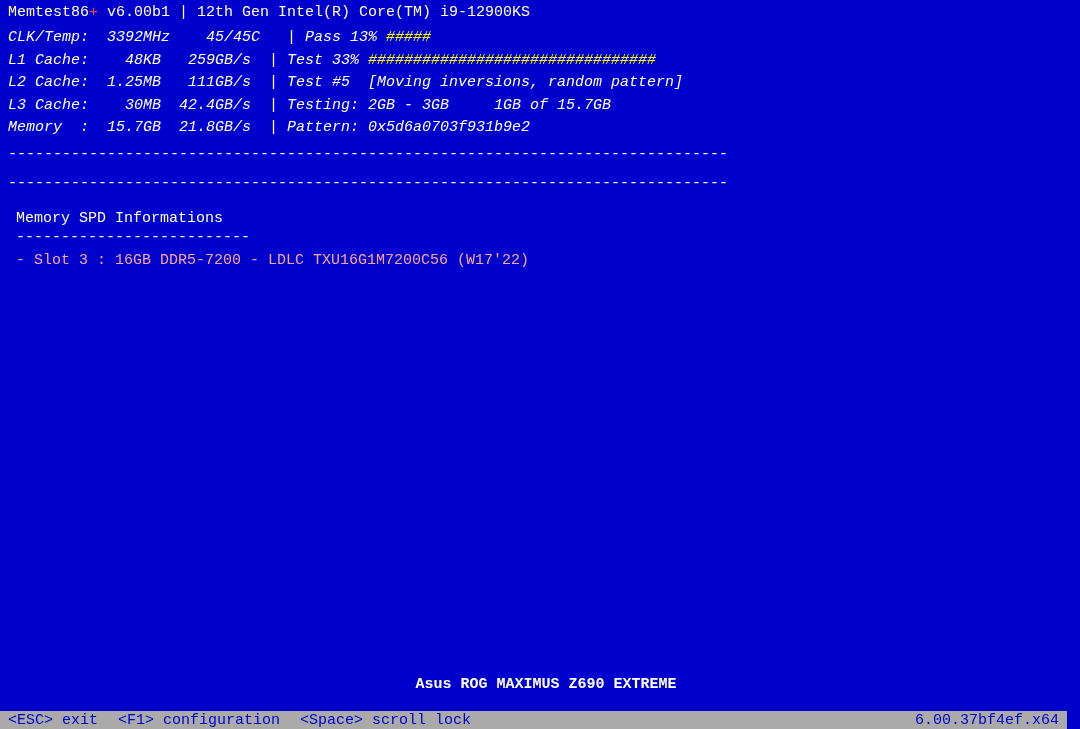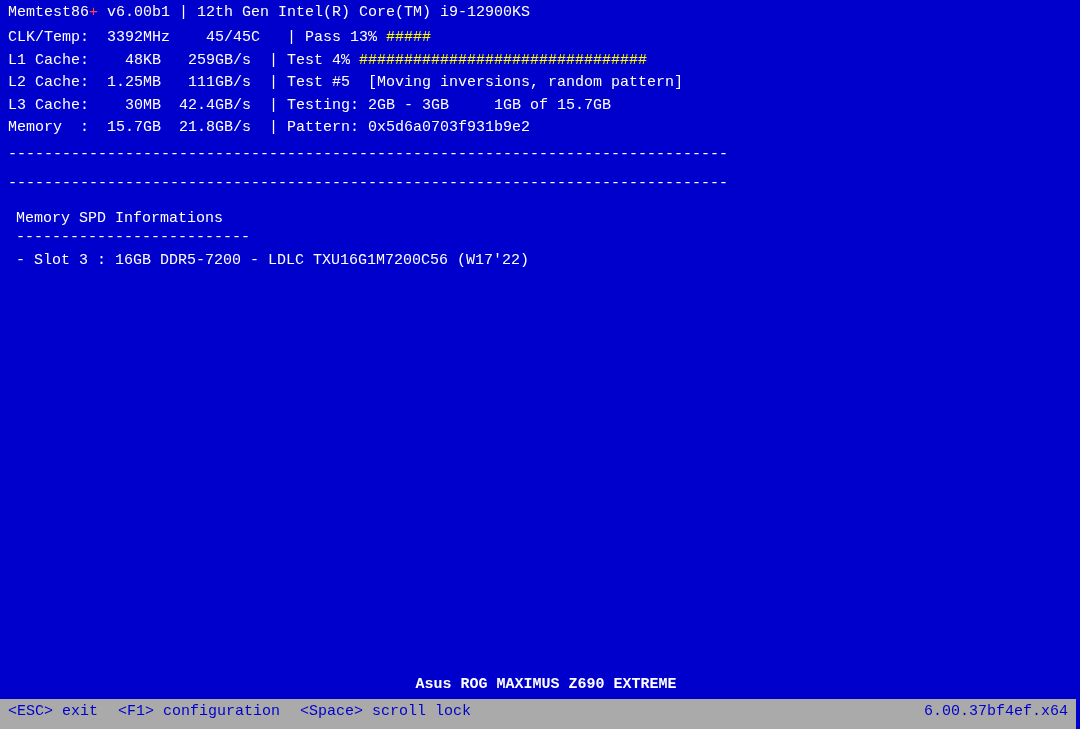--- a/index.html
+++ b/index.html
@@ -40,20 +40,21 @@
       color: #ffffff;
       font-weight: normal;
     }
 
     .header-title .plus {
       color: #ff4444;
     }
 
     .info-section {
       padding: 2px 8px;
+      font-style: italic;
     }
 
     .info-row {
       display: flex;
       color: #ffffff;
       line-height: 1.5;
       white-space: pre;
     }
 
     .separator {
@@ -83,46 +84,47 @@
       margin-bottom: 2px;
       white-space: pre;
     }
 
     .spd-separator {
       color: #ffffff;
       white-space: pre;
     }
 
     .spd-slot {
-      color: #ffffff;
+      color: #fca5a5;
       margin-top: 6px;
       white-space: pre;
     }
 
     .footer-brand {
       position: absolute;
       bottom: 36px;
       left: 12px;
       right: 0;
       text-align: center;
       color: #ffffff;
       font-weight: bold;
     }
 
     .footer-bar {
       position: absolute;
       bottom: 0;
       left: 0;
-      right: 4px;
+      right: 13px;
       background: #aaaaaa;
       color: #0000cc;
       display: flex;
       justify-content: space-between;
+      align-items: center;
       padding: 4px 8px;
-      height: 30px;
+      height: 18px;
     }
 
     .footer-left {
       display: flex;
       gap: 20px;
     }
 
     .footer-right {
       color: #0000cc;
     }
@@ -140,21 +142,21 @@
     <div class="header-title">
       <span>Memtest86</span><span class="plus">+</span><span> v6.00b1</span><span> | </span><span>12th Gen Intel(R) Core(TM) i9-12900KS</span>
     </div>
   </div>
 
   <div class="info-section">
     <div class="info-row">
       <span>CLK/Temp:  3392MHz    45/45C   | Pass 13% </span><span class="hash-yellow">#####</span>
     </div>
     <div class="info-row">
-      <span>L1 Cache:    48KB   259GB/s  | Test 4% </span><span class="hash-yellow">################################</span>
+      <span>L1 Cache:    48KB   259GB/s  | Test 33% </span><span class="hash-yellow">################################</span>
     </div>
     <div class="info-row">
       <span>L2 Cache:  1.25MB   111GB/s  | Test #5  [Moving inversions, random pattern]</span>
     </div>
     <div class="info-row">
       <span>L3 Cache:    30MB  42.4GB/s  | Testing: 2GB - 3GB     1GB of 15.7GB</span>
     </div>
     <div class="info-row">
       <span>Memory  :  15.7GB  21.8GB/s  | Pattern: 0x5d6a0703f931b9e2</span>
     </div>

